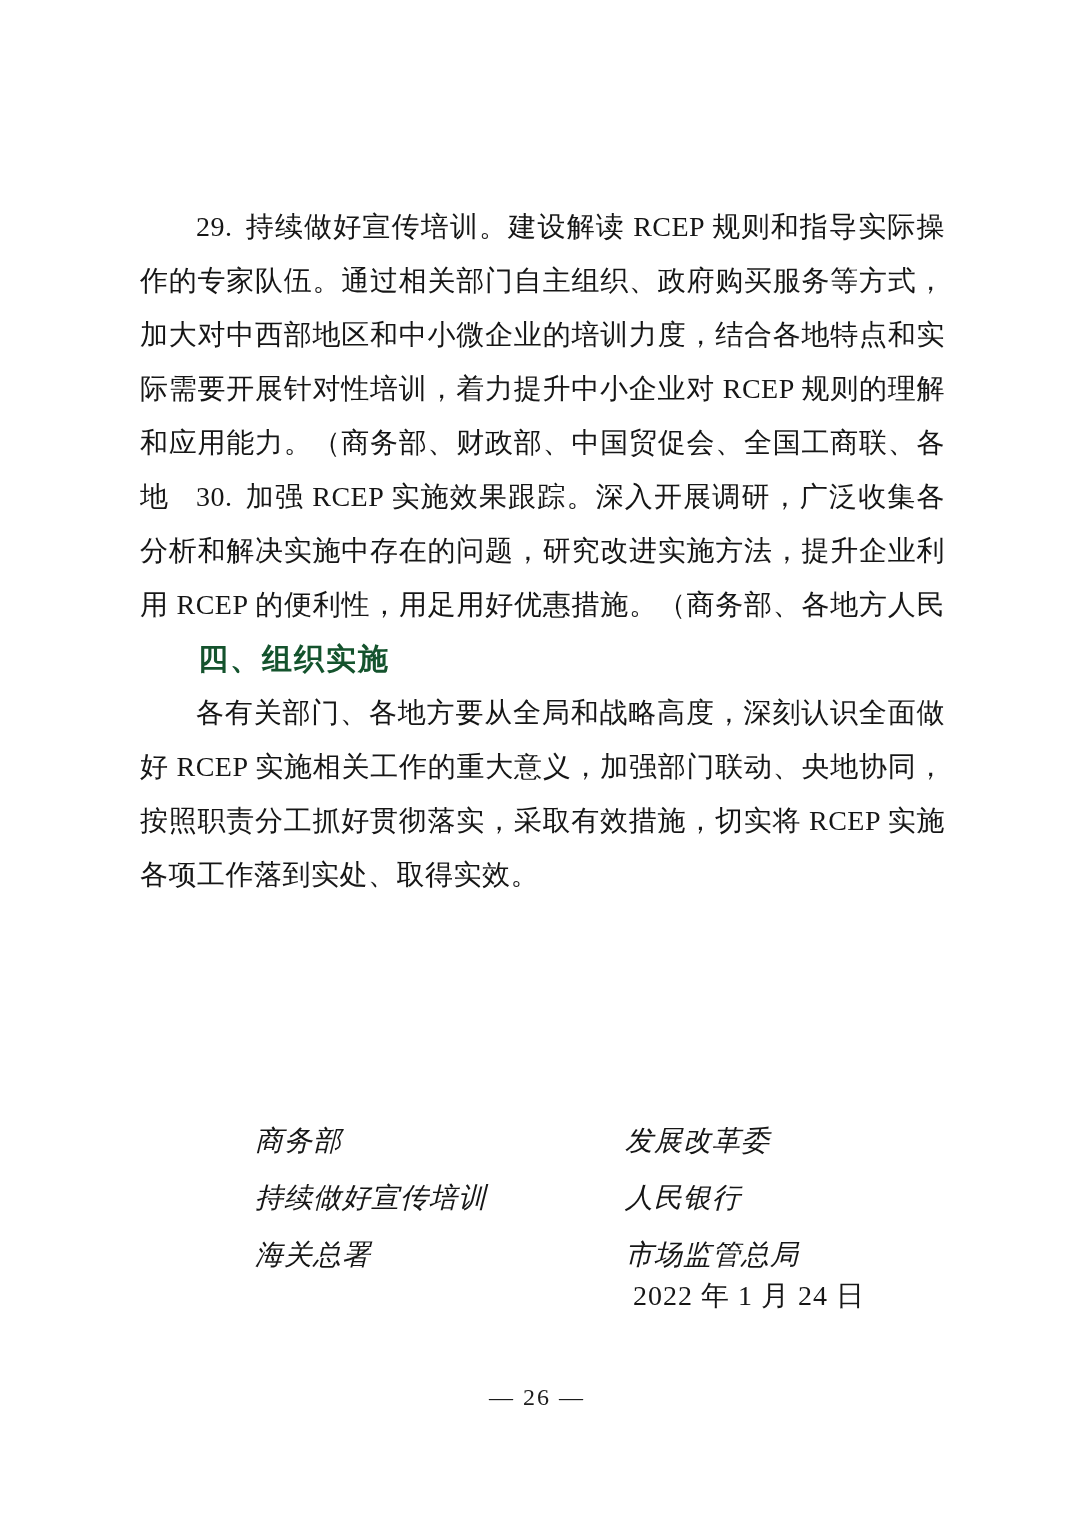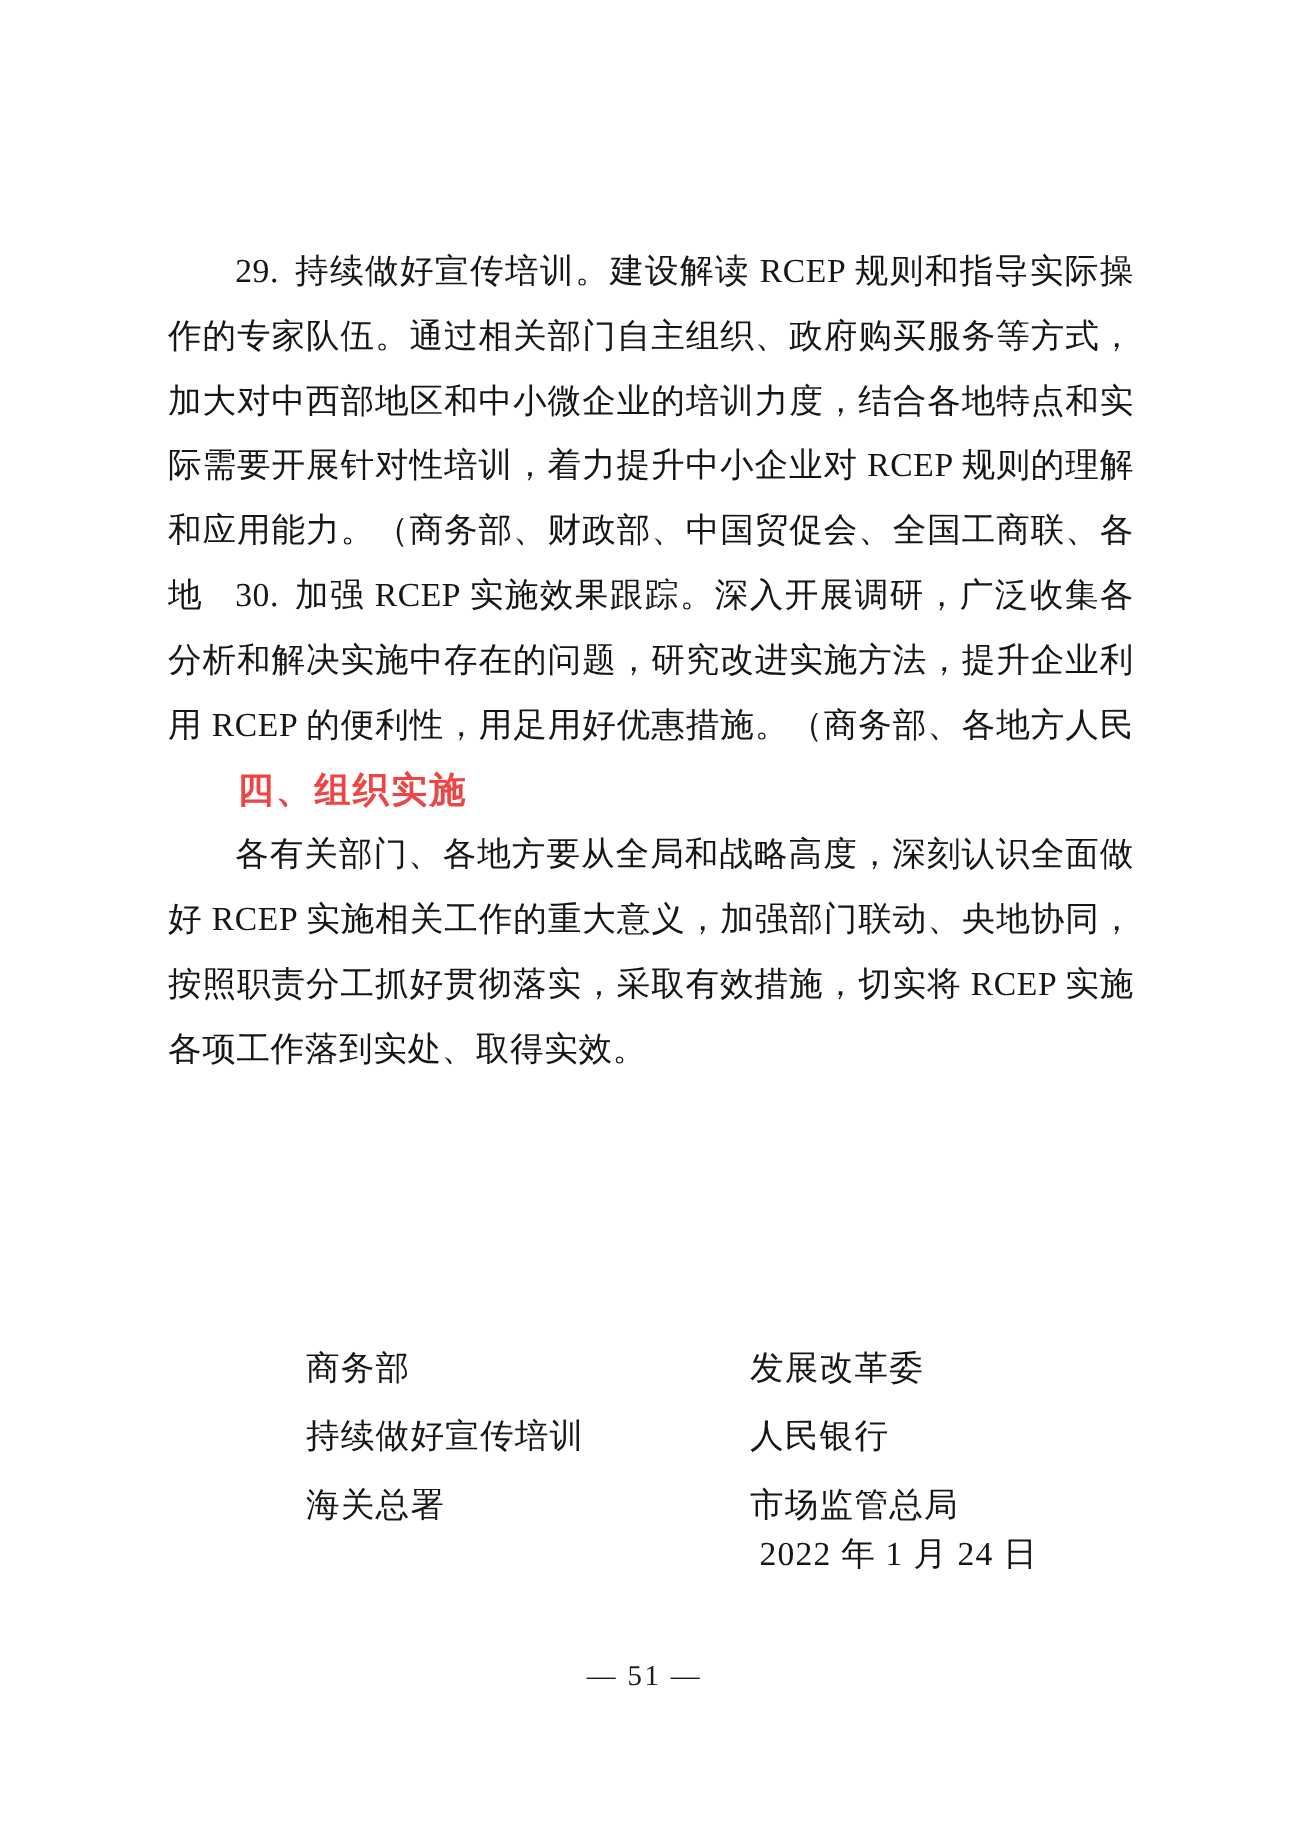--- a/index.html
+++ b/index.html
@@ -46,36 +46,37 @@
     font-weight: normal;
   }
   .section-heading {
     height: 54px;
     line-height: 54px;
     font-size: 30px;
     font-weight: bold;
     font-family: "Liberation Sans", "DejaVu Sans", sans-serif;
     text-indent: 58px;
     letter-spacing: 2px;
-    color: #ef4444;
+    color: #14532d;
     text-align: left;
     text-align-last: left;
   }
   .signatures {
     position: absolute;
     left: 140px;
     top: 1112px;
     width: 805px;
   }
   .sig-row {
     display: flex;
     height: 57px;
     line-height: 57px;
     font-size: 28px;
     letter-spacing: 1px;
+    font-style: italic;
   }
   .sig-left {
     margin-left: 115px;
     width: 370px;
   }
   .sig-right { flex: 1; }
   .date-line {
     position: absolute;
     left: 633px;
     top: 1276px;
@@ -137,15 +138,15 @@
       <div class="sig-right">人民银行</div>
     </div>
     <div class="sig-row">
       <div class="sig-left">海关总署</div>
       <div class="sig-right">市场监管总局</div>
     </div>
   </div>
 
   <div class="date-line">2022 年 1 月 24 日</div>
 
-  <div class="page-footer">— 51 —</div>
+  <div class="page-footer">— 26 —</div>
 
 </div>
 
 </body></html>

